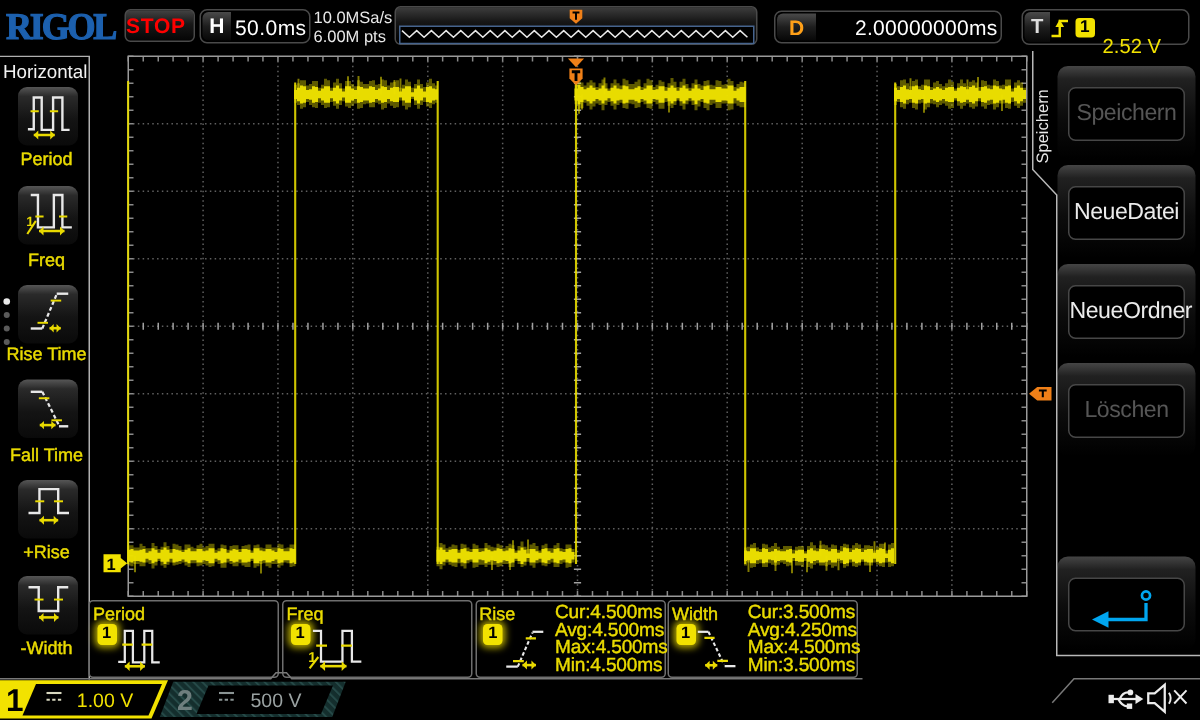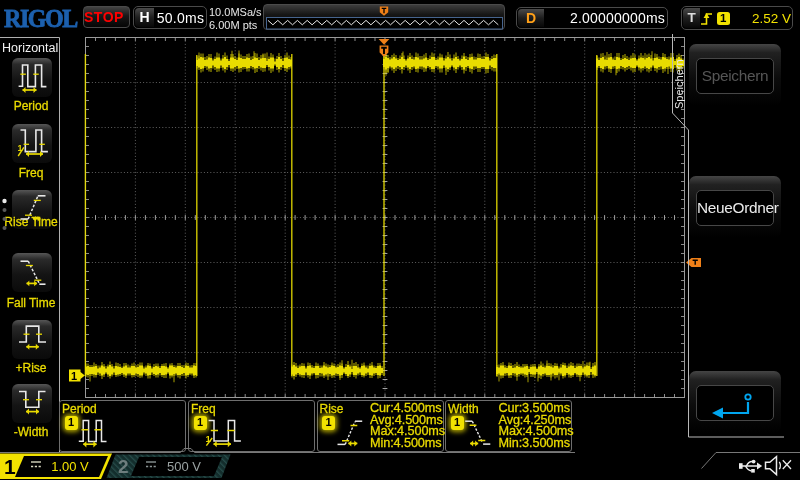--- a/index.html
+++ b/index.html
@@ -12,28 +12,28 @@
 #hbox .tag{position:absolute;left:1px;top:1px;width:19px;height:19px;border-radius:4px 0 0 4px;background:linear-gradient(#4a4a4a,#1e1e1e 50%,#070707);color:#fff;font-weight:bold;font-size:14px;text-align:center;line-height:19px}
 #hbox .val{position:absolute;left:21px;top:0px;width:51px;text-align:center;color:#fff;font-size:14px;letter-spacing:0.3px;line-height:22px}
 #srate{left:209px;top:6px;color:#e8e8e8;font-size:11px;line-height:12.5px;white-space:nowrap}
 #pvbox{left:263px;top:4px;width:242px;height:26px;border:1px solid #4a4a4a;border-radius:4px;background:linear-gradient(#3c3c3c,#161616 40%,#000)}
 #dbox{left:516px;top:7px;width:152px;height:22px;border:1px solid #4a4a4a;border-radius:5px;background:#000}
 #dbox .tag{position:absolute;left:1px;top:1px;width:26px;height:18px;border-radius:4px 0 0 4px;background:linear-gradient(#4a4a4a,#1e1e1e 50%,#070707);color:#ffa018;font-weight:bold;font-size:14px;text-align:center;line-height:18px}
 #dbox .val{position:absolute;left:30px;top:0px;width:118px;text-align:right;color:#fff;font-size:14px;letter-spacing:0.2px;line-height:21px}
 #tbox{left:681px;top:6px;width:112px;height:24px;border:1px solid #4a4a4a;border-radius:5px;background:#000}
 #tbox .tag{position:absolute;left:1px;top:1px;width:17px;height:20px;border-radius:4px 0 0 4px;background:linear-gradient(#4a4a4a,#1e1e1e 50%,#070707);color:#ddd;font-weight:bold;font-size:13.5px;text-align:center;line-height:20px}
 #tbox .one{position:absolute;left:35px;top:5px;width:12.5px;height:13px;background:#f2e200;border-radius:2.5px;color:#000;font-weight:bold;font-size:11.5px;text-align:center;line-height:13px}
-#tbox .val{position:absolute;left:53px;top:0;width:56px;text-align:right;color:#f2e200;font-size:13.5px;line-height:23px}
+#tbox .val{position:absolute;left:53px;top:12px;width:56px;text-align:left;color:#f2e200;font-size:13.5px;line-height:23px}
 
 #lpanel{left:0;top:37px;width:62px;height:422px}
 #lpanel .title{position:absolute;left:2px;top:4px;color:#f2f2f2;font-size:12.5px}
 .mbtn{position:absolute;left:12px;width:40px;height:39px;border-radius:6px;background:linear-gradient(#565656,#2a2a2a 16%,#141414 55%,#0a0a0a)}
 .mlabel{position:absolute;width:62px;text-align:center;color:#e9da00;font-size:12px;left:0;-webkit-text-stroke:0.3px #e9da00}
 
-#rpanel{left:668px;top:33px;width:116px;height:420px}
+#rpanel{left:684px;top:33px;width:116px;height:420px}
 .rbtn{position:absolute;left:21px;width:92px;height:62px;border-radius:7px;background:linear-gradient(#454545,#212121 14%,#0c0c0c 55%,#000)}
 .rbtn .inner{position:absolute;left:7px;top:14px;width:78px;height:36px;border:1px solid #474747;border-radius:5px;background:#000;text-align:center;font-size:15.4px;line-height:34px;color:#ebebeb;letter-spacing:-0.3px}
 .rbtn .inner.dis{color:#565656}
 
 .mpanel{position:absolute;top:400px;width:127px;height:52px;border:1px solid #6e6e6e;border-radius:3px;background:#000}
 .mpanel .t{position:absolute;left:2px;top:1px;color:#e9da00;font-size:12px;-webkit-text-stroke:0.3px #e9da00}
 .mpanel .badge{position:absolute;left:4.5px;top:15px;width:13px;height:14px;background:#f2e200;border-radius:3px;color:#000;font-weight:bold;font-size:11px;text-align:center;line-height:13px;box-shadow:0 0 5px 2px rgba(242,226,0,.75)}
 .mpanel .vals{position:absolute;left:52.5px;top:2px;color:#e9da00;font-size:12.7px;line-height:11.6px;white-space:pre;letter-spacing:-0.1px;-webkit-text-stroke:0.3px #e9da00}
 
 #bbar{left:0;top:453px;width:800px;height:27px;background:#000}
@@ -117,21 +117,21 @@
       <path d="M381.7 8.4H386.3M384 8.4V13.2" stroke="#000" stroke-width="1.3" fill="none"></path>
     </svg>
 
   <div class="abs" id="lpanel">
     <div class="title">Horizontal</div>
     <div class="mbtn" style="top:21px"></div>
       <div class="mlabel" style="top:61.5px">Period</div>
     <div class="mbtn" style="top:87px"></div>
       <div class="mlabel" style="top:128.5px">Freq</div>
     <div class="mbtn" style="top:153px"></div>
-      <div class="mlabel" style="top:178px">Rise Time</div>
+      <div class="mlabel" style="top:192px">Rise Time</div>
     <div class="mbtn" style="top:216px"></div>
       <div class="mlabel" style="top:258.5px">Fall Time</div>
     <div class="mbtn" style="top:283px"></div>
       <div class="mlabel" style="top:323.5px">+Rise</div>
     <div class="mbtn" style="top:347px"></div>
       <div class="mlabel" style="top:387.5px">-Width</div>
     <svg class="abs" width="62" height="417" style="left:0;top:0">
         <g transform="translate(12,21)">
           <path d="M6.6,28.2 H10.5 V7 H15.8 V28.6 H23.4 V7 H29.6 V28.6 H34.4" stroke="#e8e8e8" stroke-width="1.6" fill="none"></path>
           <path d="M8.35 16.2H13.85" stroke="#e9da00" stroke-width="1.3" fill="none"></path>
@@ -191,22 +191,28 @@
         <circle cx="4.5" cy="182" r="2" fill="#5a5a5a"></circle>
         <circle cx="4.5" cy="191" r="2" fill="#5a5a5a"></circle>
         <path d="M0 0.5H59.5V417" stroke="#b0b0b0" stroke-width="1" fill="none"></path>
       </svg>
   </div>
 
   <div class="abs" id="rpanel">
     <div class="rbtn" style="top:11px">
         <div class="inner dis">Speichern</div>
       </div>
+    <div class="rbtn" style="top:77px">
+        <div class="inner">NeueDatei</div>
+      </div>
     <div class="rbtn" style="top:143px">
         <div class="inner">NeueOrdner</div>
+      </div>
+    <div class="rbtn" style="top:209px">
+        <div class="inner dis">Löschen</div>
       </div>
     <div class="rbtn" style="top:338px">
         <div class="inner"></div>
       </div>
     <svg class="abs" width="116" height="420" style="left:0;top:0">
         <path d="M4.5 1V80L20.5 97V404H116" stroke="#b8b8b8" stroke-width="1" fill="none"></path>
         <text transform="translate(14.5,76) rotate(-90)" font-size="11" fill="#e8e8e8" font-family="Liberation Sans">Speichern</text>
         <circle cx="80" cy="364" r="2.7" fill="none" stroke="#00a6f0" stroke-width="1.8"></circle>
         <path d="M80 369V380H54" stroke="#00a6f0" stroke-width="2.2" fill="none"></path>
         <polygon points="55,374.5 55,385.5 44,380" fill="#00a6f0"></polygon>

